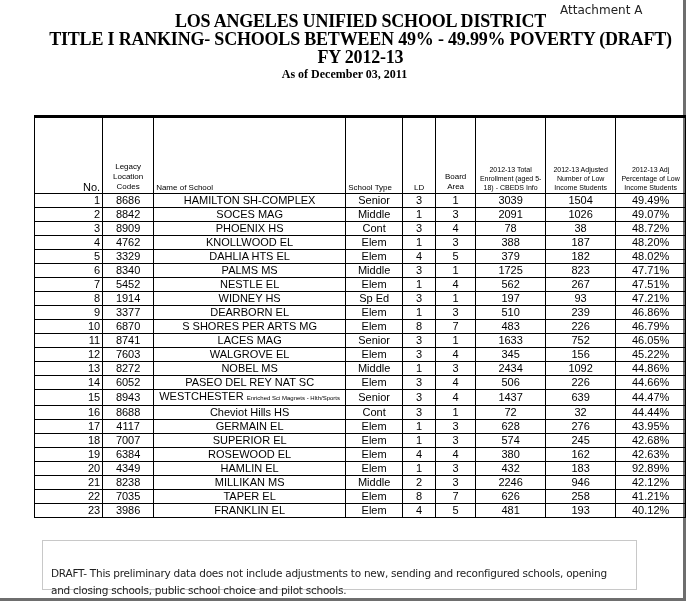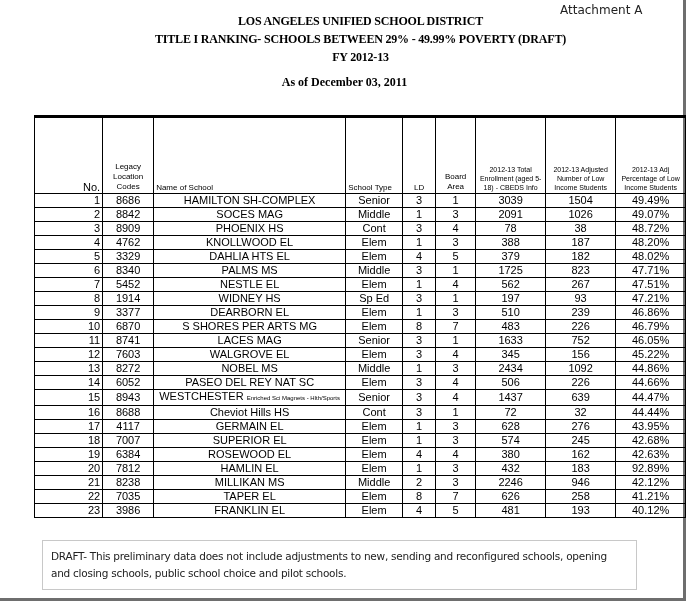--- a/index.html
+++ b/index.html
@@ -18,22 +18,22 @@
     background:#6e6e6e;
   }
   .attachment {
     position:absolute; left:560px; top:3px;
     font-family:"DejaVu Sans", sans-serif; font-size:12px; color:#222;
   }
   .title-block {
     position:absolute; left:0; top:12px; width:689px; text-align:center;
     font-family:"Liberation Serif", serif; font-weight:bold;
   }
-  .title-block .t { font-size:12px; line-height:18px; letter-spacing:-0.2px;margin-left:32px; }
-  .title-block .sub { font-size:12px; line-height:16px; margin-top:8px; }
+  .title-block .t { font-size:18px; line-height:18px; letter-spacing:-0.2px;margin-left:32px; }
+  .title-block .sub { font-size:12px; line-height:16px; margin-top:0; }
 
   table.rank {
     position:absolute; left:34px; top:115px;
     border-collapse:collapse; table-layout:fixed;
     font-family:"Liberation Sans", sans-serif;
   }
   table.rank td, table.rank th {
     border:1px solid #000; padding:0 2px; overflow:hidden; white-space:nowrap;
   }
   table.rank thead th {
@@ -49,36 +49,36 @@
   table.rank thead th.board { font-size:8px; line-height:10px; }
   table.rank tbody td { height:13px; font-size:11px; line-height:13px; }
   td.c-no { text-align:right; }
   td.c-code, td.c-ld, td.c-board, td.c-enr, td.c-adj, td.c-pct { text-align:center; }
   td.c-name, td.c-type { text-align:center; }
   .small-note { font-size:6px; }
 
   .draft-box {
     position:absolute; left:42px; top:540px; width:595px; height:50px;
     border:1px solid #c8c8c8; box-sizing:border-box;
-    padding:7px 8px; font-size:10.5px; line-height:17px; color:#222;
+    padding:24px 8px; font-size:10.5px; line-height:17px; color:#222;
     font-family:"DejaVu Sans", sans-serif;
     letter-spacing:-0.25px;
   }
 </style>
 </head>
 <body>
 
 <div class="frame-right"></div>
 <div class="frame-bottom"></div>
 
 <div class="attachment">Attachment A</div>
 
 <div class="title-block">
   <div class="t">LOS ANGELES UNIFIED SCHOOL DISTRICT</div>
-  <div class="t">TITLE I RANKING- SCHOOLS BETWEEN 29% - 49.99% POVERTY (DRAFT)</div>
+  <div class="t">TITLE I RANKING- SCHOOLS BETWEEN 49% - 49.99% POVERTY (DRAFT)</div>
   <div class="t">FY 2012-13</div>
   <div class="sub">As of December 03, 2011</div>
 </div>
 
 <table class="rank">
   <colgroup>
     <col style="width:33px">
       <col style="width:51px">
       <col style="width:192px">
       <col style="width:57px">
@@ -306,21 +306,21 @@
         <td class="c-name">ROSEWOOD EL</td>
         <td class="c-type">Elem</td>
         <td class="c-ld">4</td>
         <td class="c-board">4</td>
         <td class="c-enr">380</td>
         <td class="c-adj">162</td>
         <td class="c-pct">42.63%</td>
       </tr>
       <tr>
         <td class="c-no">20</td>
-        <td class="c-code">7812</td>
+        <td class="c-code">4349</td>
         <td class="c-name">HAMLIN EL</td>
         <td class="c-type">Elem</td>
         <td class="c-ld">1</td>
         <td class="c-board">3</td>
         <td class="c-enr">432</td>
         <td class="c-adj">183</td>
         <td class="c-pct">92.89%</td>
       </tr>
       <tr>
         <td class="c-no">21</td>

